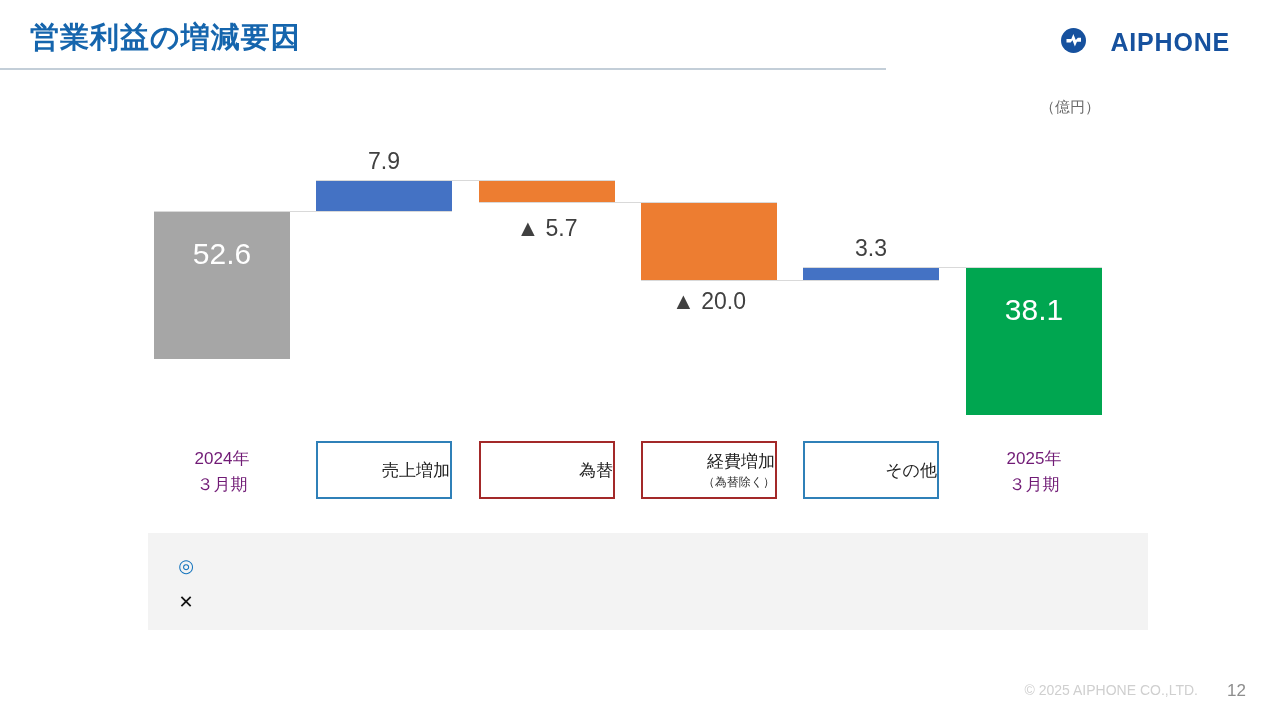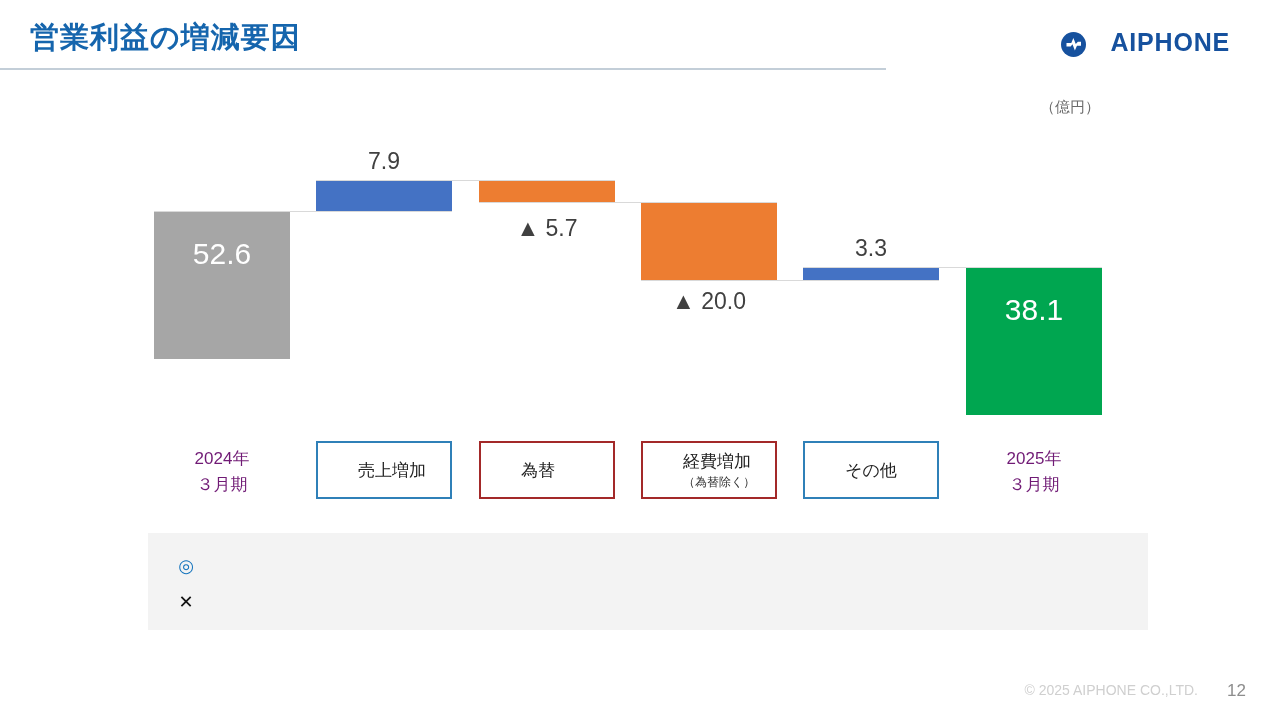--- a/index.html
+++ b/index.html
@@ -18,21 +18,21 @@
     letter-spacing:1px;
   }
   #header-divider {
     position:absolute; left:0; top:68px; width:886px; height:2px;
     background:#c3ced8;
   }
 
   
   #brand-logo {
     position:absolute; right:50px; top:28px;
-    display:flex; align-items:flex-end; gap:24px;
+    display:flex; align-items:flex-start; gap:24px;
   }
   #logo-mark {
     width:25px; height:25px; border-radius:50%;
     background:#16519e; position:relative; flex:none;
   }
   #logo-mark::before {
     content:""; position:absolute; left:5px; top:6px;
     width:15px; height:13px;
     background:#fff;
     clip-path:polygon(0% 38%,32% 38%,46% 0%,62% 46%,76% 28%,100% 28%,100% 60%,70% 60%,56% 96%,40% 48%,28% 66%,0% 66%);
@@ -60,21 +60,21 @@
     font-size:23px; color:#404040; white-space:nowrap;
   }
   .connector { position:absolute; height:1px; background:#d9d9d9; }
 
   
   .cat { position:absolute; text-align:center; }
   .cat-plain {
     font-size:17px; color:#701a75; line-height:26px;
   }
   .cat-box {
-    display:flex; flex-direction:column; align-items:flex-start; justify-content:center;
+    display:flex; flex-direction:column; align-items:flex-end; justify-content:center;
     background:#ffffff; border:2px solid #2f80b8;
     font-size:17px; color:#222; height:58px;padding-left:40px;
   }
   .cat-box.red { border-color:#a32929; }
   .cat-sub { font-size:12px; color:#333; margin-top:1px; }
 
   
   #notes-panel {
     position:absolute; left:148px; top:533px; width:1000px; height:97px;
     background:#f3f3f3;

